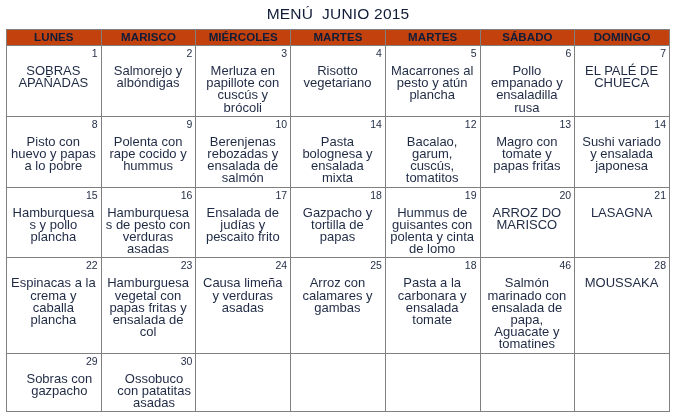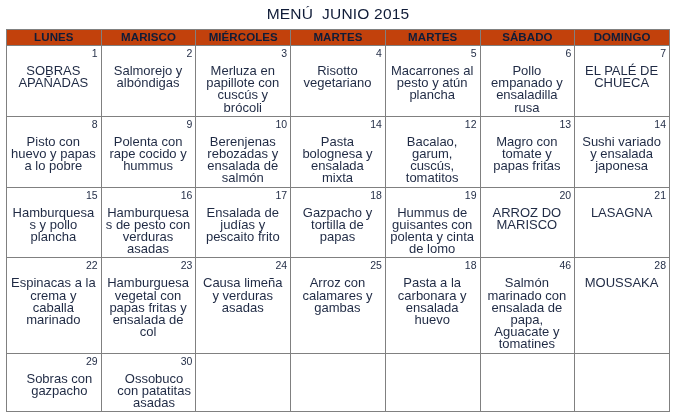--- a/index.html
+++ b/index.html
@@ -200,37 +200,37 @@
           </td>
           <td class="day-cell">
             <span class="daynum">21</span>
             <span class="meal">LASAGNA</span>
           </td>
         </tr>
 
         <tr class="week-row">
           <td class="day-cell">
             <span class="daynum">22</span>
-            <span class="meal">Espinacas a la crema y caballa marinado</span>
+            <span class="meal">Espinacas a la crema y caballa plancha</span>
           </td>
           <td class="day-cell">
             <span class="daynum">23</span>
             <span class="meal">Hamburguesa vegetal con papas fritas y ensalada de col</span>
           </td>
           <td class="day-cell">
             <span class="daynum">24</span>
             <span class="meal">Causa limeña y verduras asadas</span>
           </td>
           <td class="day-cell">
             <span class="daynum">25</span>
             <span class="meal">Arroz con calamares y gambas</span>
           </td>
           <td class="day-cell">
             <span class="daynum">18</span>
-            <span class="meal">Pasta a la carbonara y ensalada  huevo</span>
+            <span class="meal">Pasta a la carbonara y ensalada  tomate</span>
           </td>
           <td class="day-cell">
             <span class="daynum">46</span>
             <span class="meal">Salmón marinado con ensalada de papa, Aguacate y tomatines</span>
           </td>
           <td class="day-cell">
             <span class="daynum">28</span>
             <span class="meal">MOUSSAKA</span>
           </td>
         </tr>

